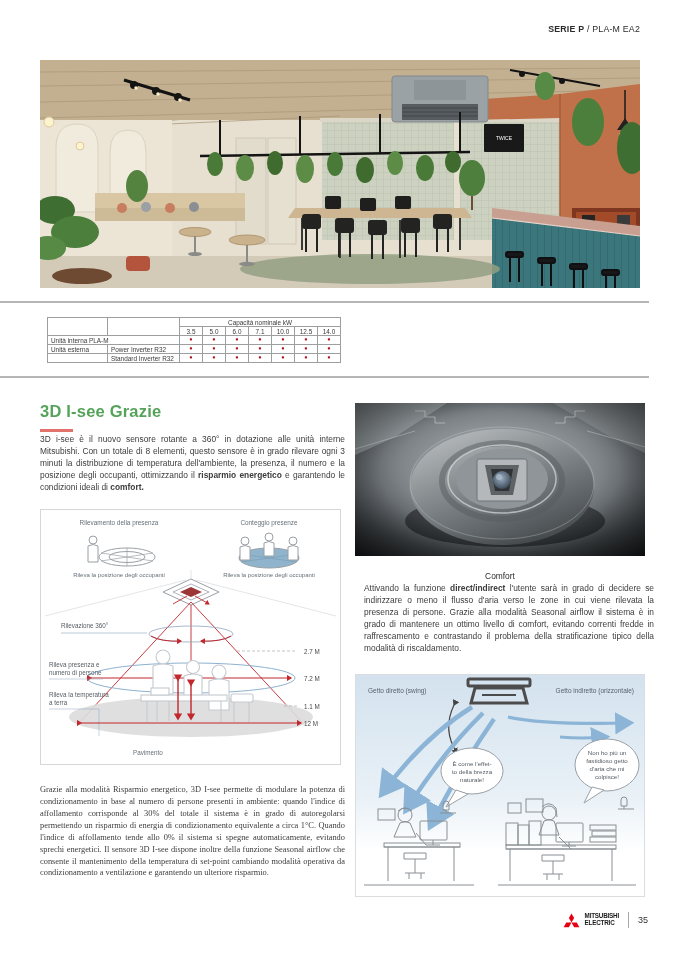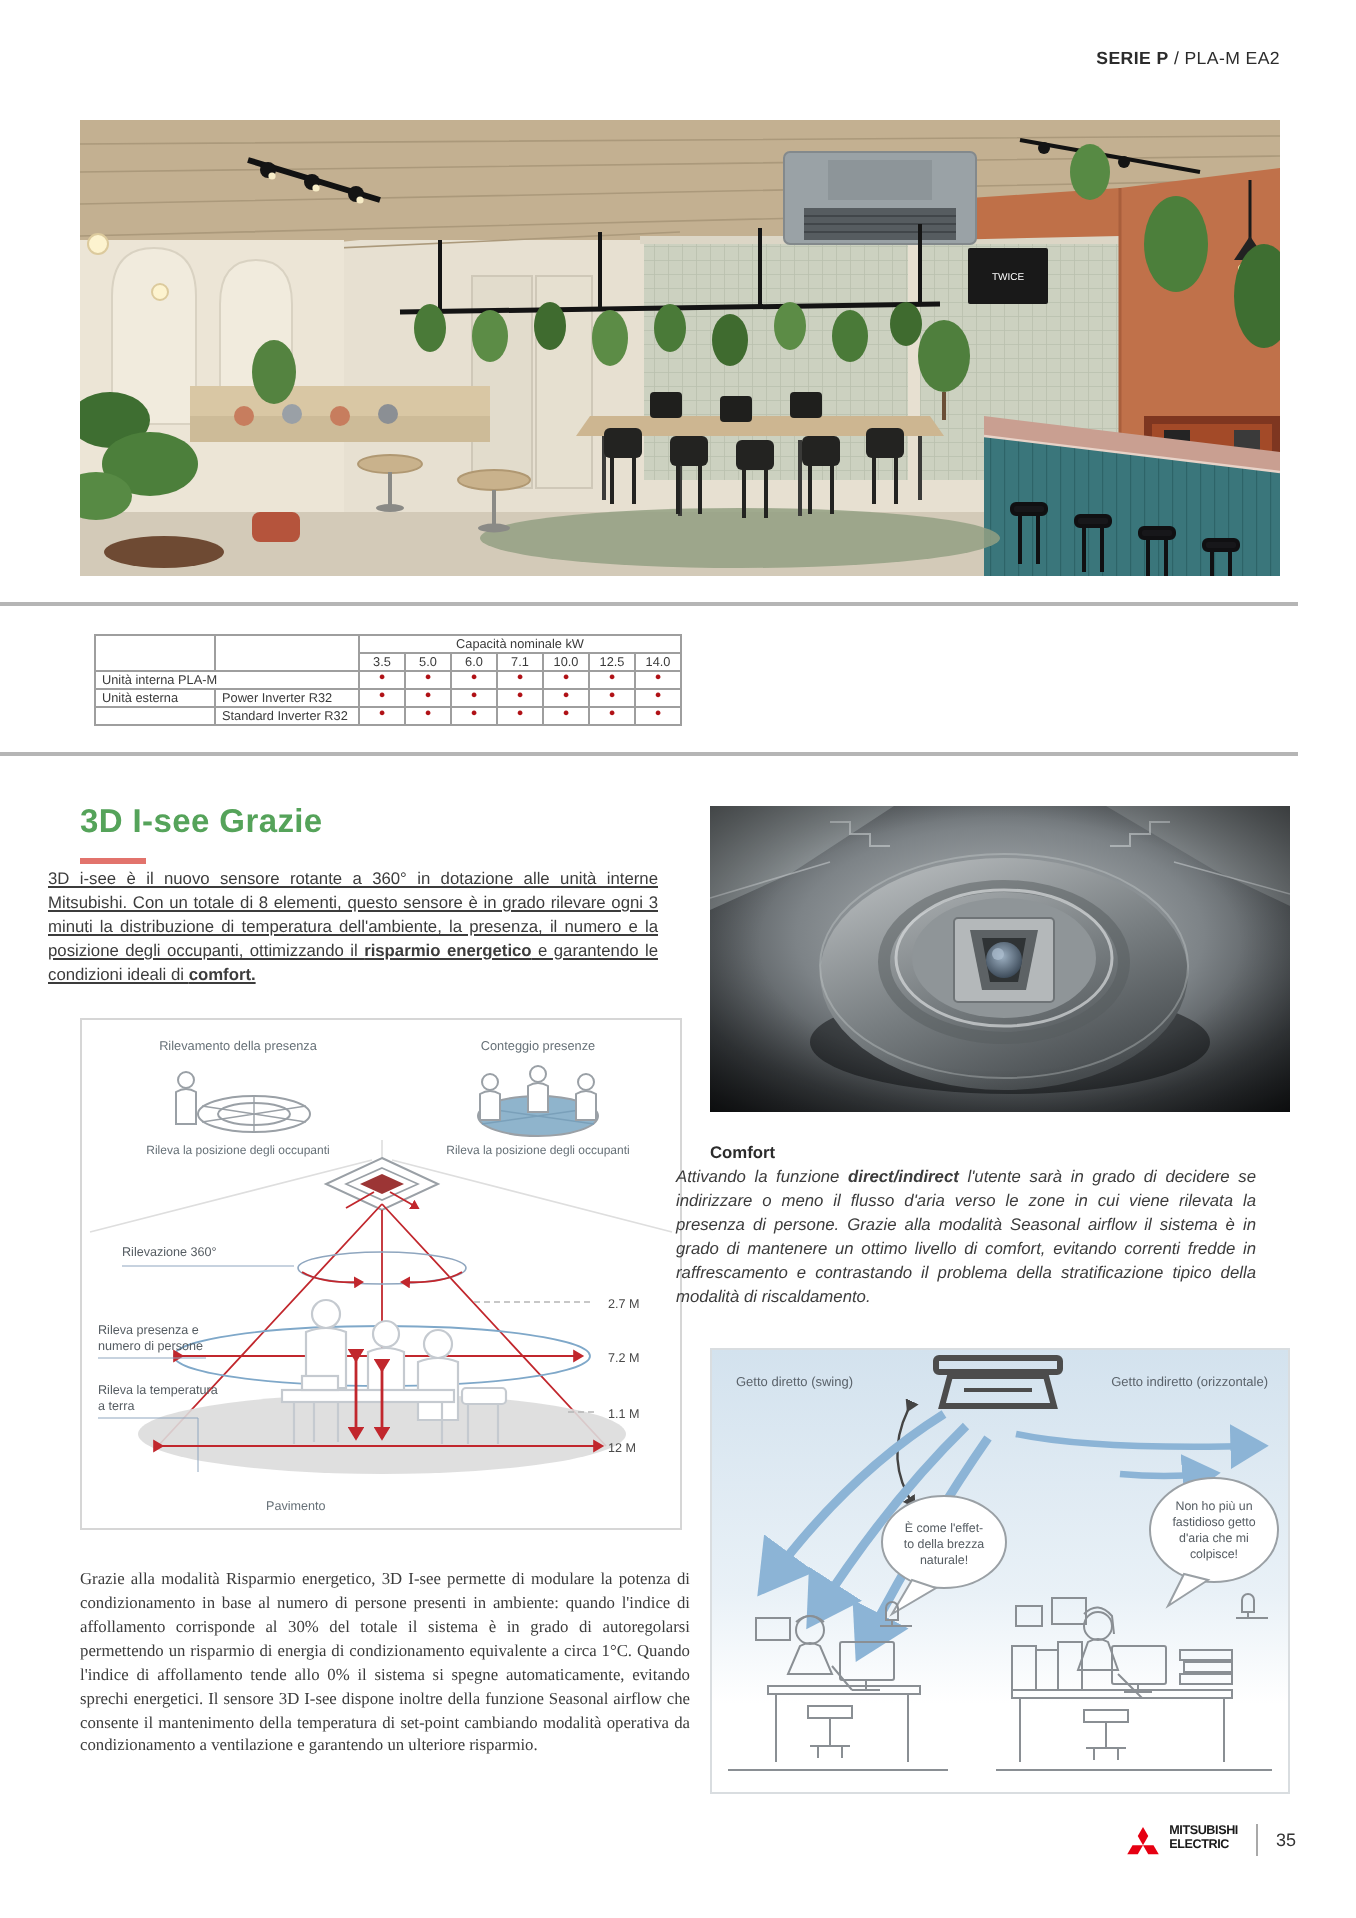--- a/index.html
+++ b/index.html
@@ -19,27 +19,27 @@
   
   .cap-table { position:absolute; left:47px; top:317px; border-collapse:collapse; font-size:6.4px; color:#3a3a3a; }
   .cap-table td { border:0.5px solid #9e9e9e; text-align:center; height:9px; padding:0 2px; background:#fff; }
   .cap-table td.lbl { text-align:left; padding-left:3px; }
   .cap-table .c1 { width:60px; } .cap-table .c2 { width:72px; } .cap-table .cn { width:23px; }
   .cap-table .dot { color:#b01116; font-size:5.5px; line-height:1; }
   
   .sec-title { position:absolute; left:40px; top:402px; font-size:16.5px; font-weight:bold; color:#55a35a; letter-spacing:.2px; }
   .sec-underline { position:absolute; left:40px; top:429px; width:33px; height:3px; background:#e2736c; }
   .body-text { font-size:8.4px; line-height:1.42; text-align:justify; color:#3c3c3c; }
-  .intro { position:absolute; left:24px; top:434px; width:305px;text-decoration:underline; }
+  .intro { position:absolute; left:40px; top:434px; width:305px; }
   .energy { position:absolute; left:40px; top:784px; width:305px;font-family:Liberation Serif, serif; }
   .diagram-box { position:absolute; left:40px; top:509px; width:301px; height:256px; border:1px solid #d6d6d6; background:#fff; }
   
   .sensor-photo { position:absolute; left:355px; top:403px; width:290px; height:153px; overflow:hidden; }
-  .comfort-title { position:absolute; left:355px; top:571px; width:290px; font-size:8.4px; font-weight:bold; color:#2c2c2c; }
-  .comfort-text { position:absolute; left:338px; top:583px; width:290px;font-style:italic; }
+  .comfort-title { position:absolute; left:355px; top:571px; width:290px; font-size:8.4px; font-weight:normal; color:#2c2c2c;text-align:center; }
+  .comfort-text { position:absolute; left:364px; top:583px; width:290px; }
   .airflow-box { position:absolute; left:355px; top:674px; width:290px; height:223px; border:1px solid #d9dde0; }
   
   .footer { position:absolute; top:912px; right:30px; display:flex; align-items:center; }
   .brand { font-size:6.3px; font-weight:bold; color:#1a1a1a; line-height:1.08; letter-spacing:-.2px; margin-left:3px; }
   .foot-div { width:1px; height:16px; background:#a9a9a9; margin:0 9px; }
   .pageno { font-size:9px; color:#333; }
   svg text { font-family:"Liberation Sans", sans-serif; }
 </style>
 </head>
 <body>

